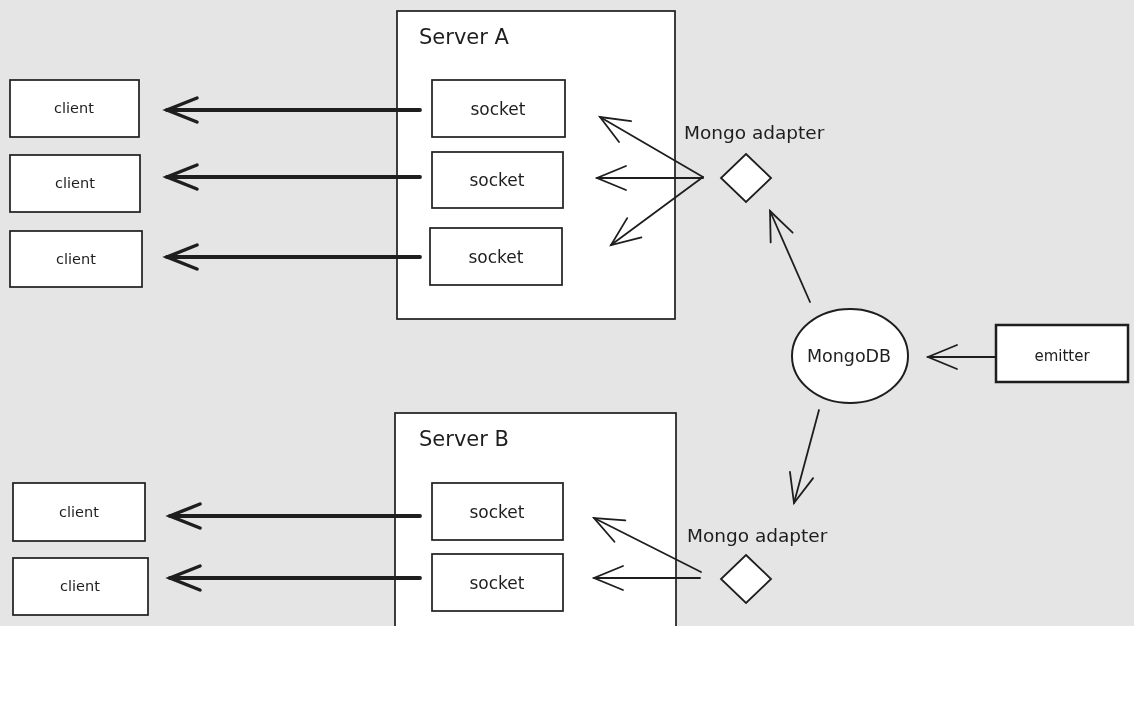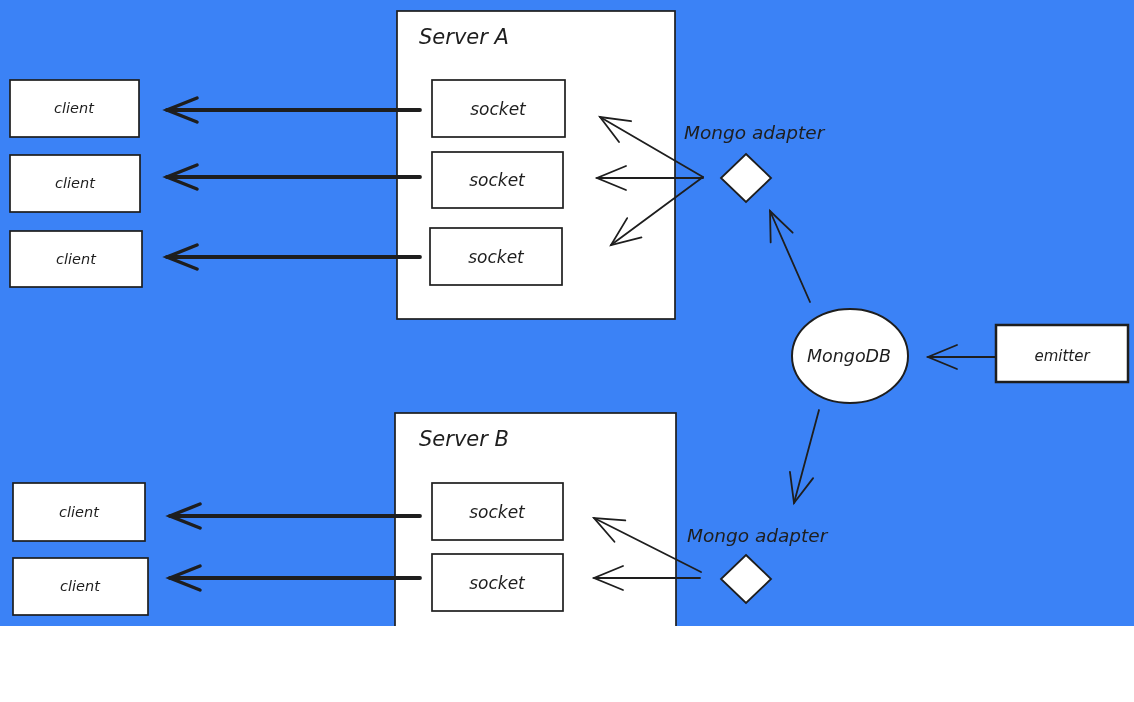--- a/index.html
+++ b/index.html
@@ -4,24 +4,23 @@
 <style>
   html, body {
     margin: 0;
     padding: 0;
     background: #ffffff;
   }
   .canvas-wrap {
     position: relative;
     width: 1134px;
     height: 626px;
-    background: #3b82f6;
+    background: #e5e5e5;
     overflow: hidden;
     font-family: "DejaVu Sans", sans-serif;
-    font-style: italic;
   }
   svg text {
     fill: #1e1e1e;
     font-family: "DejaVu Sans", sans-serif;
   }
   .title-text   { font-size: 21px; }
   .socket-text  { font-size: 17px; }
   .client-text  { font-size: 14.5px; }
   .adapter-text { font-size: 18.5px; }
   .mongo-text   { font-size: 17.5px; }

